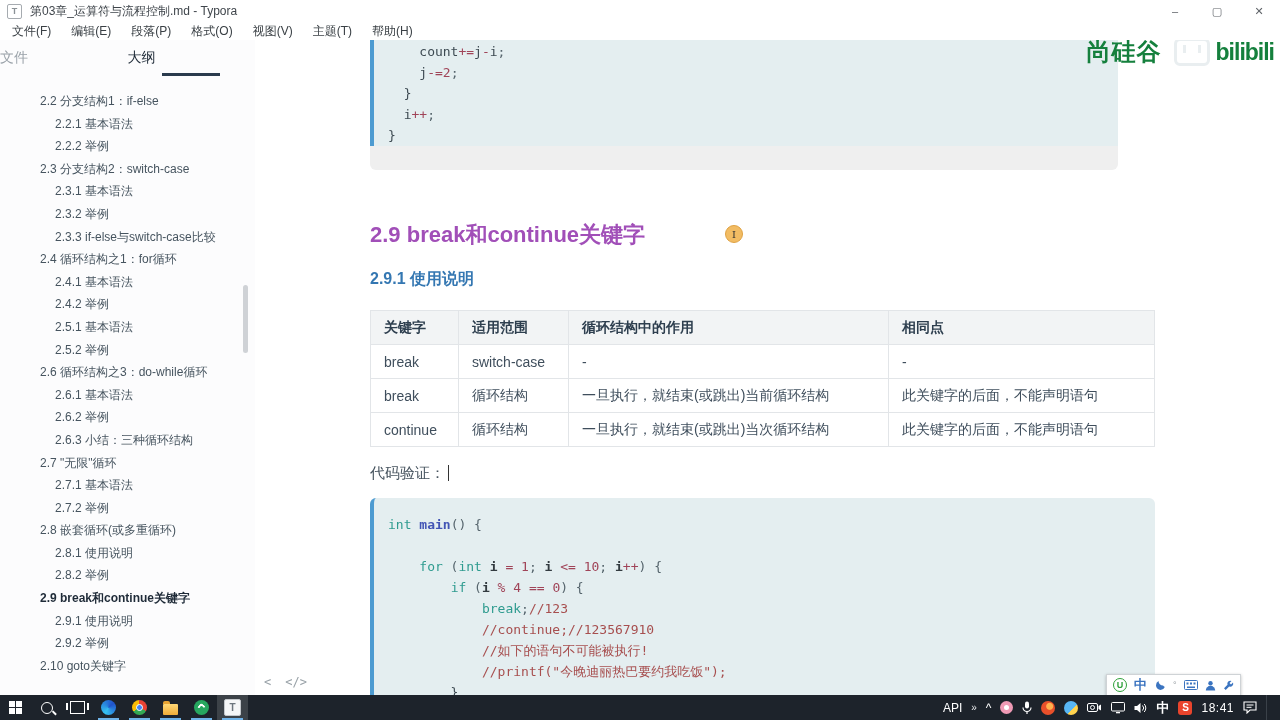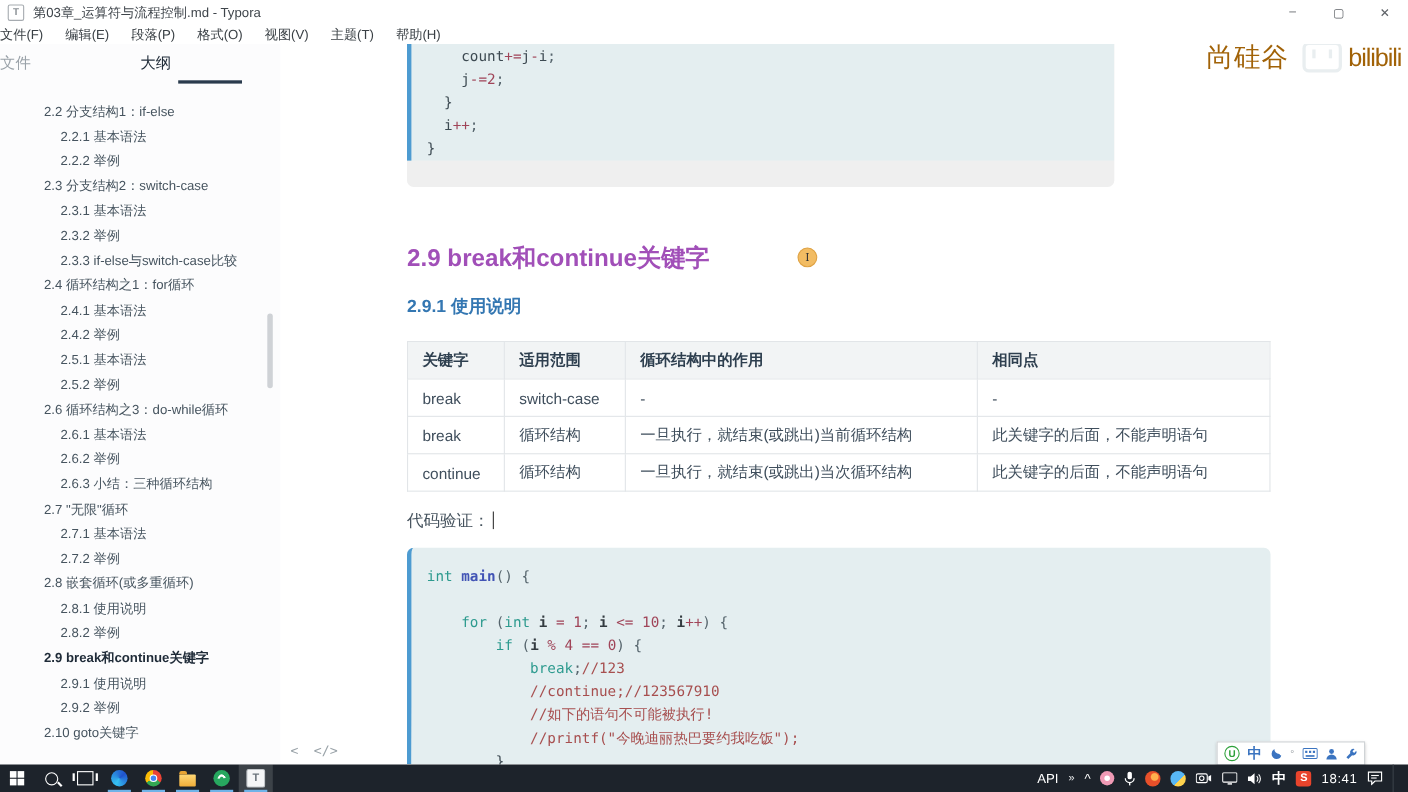--- a/index.html
+++ b/index.html
@@ -6,54 +6,54 @@
   body{width:1280px;height:720px;position:relative;overflow:hidden;background:#fff;
        font-family:"Liberation Sans","DejaVu Sans",sans-serif;-webkit-font-smoothing:antialiased}
   
   .titlebar{position:absolute;top:0;left:0;right:0;height:22px;background:#fff;display:flex;align-items:center}
   .app-icon{width:13px;height:13px;margin:0 8px 0 7px;border:1px solid #a6abb0;border-radius:2px;
             color:#8b9196;font-size:9px;font-weight:bold;display:flex;align-items:center;justify-content:center}
   .title{font-size:12px;color:#3f454b}
   .win-controls{margin-left:auto;display:flex;height:100%}
   .wc{width:42px;display:flex;align-items:center;justify-content:center;font-size:11px;color:#5f6368}
   .menubar{position:absolute;top:22px;left:0;right:0;height:18px;background:#fff;display:flex;align-items:center;
-           padding-left:0;gap:20px;font-size:12px;color:#3a4045}
+           padding-left:12px;gap:20px;font-size:12px;color:#3a4045}
   
   .sidebar{position:absolute;top:40px;left:0;width:255px;bottom:25px;background:#fcfcfd;overflow:hidden}
   .tabs{display:flex;height:36px;align-items:center}
   .tab{width:50%;text-align:left;font-size:14px;color:#9aa2a9;position:relative}
   .tab.active{color:#1f2b38;font-weight:normal}
   .tab.active:after{content:"";position:absolute;left:50%;transform:translateX(-50%);bottom:-9px;width:58px;height:3px;background:#2a3b4d}
   .outline{margin-top:14px}
   .o-item{height:22.6px;line-height:22.6px;font-size:12px;color:#46545f;padding-left:40px;white-space:nowrap;overflow:hidden}
   .o-item.lvl3{padding-left:55px}
   .o-item.active{font-weight:bold;color:#1f2b38}
   .side-scroll{position:absolute;right:7px;top:245px;width:5px;height:68px;background:#cfd2d6;border-radius:3px}
   
   .editor{position:absolute;top:40px;left:255px;right:0;bottom:25px;background:#fff;overflow:hidden}
   .doc{position:absolute;left:115px;width:785px;top:0;bottom:0}
   .cl{font-family:"DejaVu Sans Mono","Liberation Mono",monospace;font-size:13px;line-height:21px;white-space:pre;min-height:21px;color:#3d4a52}
   .t-kw{color:#2e9b8f}.t-fn{color:#4254b5;font-weight:bold}.t-op{color:#a04458}.t-nu{color:#a04458}
   .t-cm{color:#a74f4f}.t-pu{color:#55646c}.t-vr{color:#333b40;font-weight:bold}.t-pl{color:#3d4a52}
-  #code-top{position:absolute;top:0;left:0;width:643px;height:130px;background:#efefef;border-radius:0 0 6px 6px;overflow:hidden}
+  #code-top{position:absolute;top:0;left:0;width:748px;height:130px;background:#efefef;border-radius:0 0 6px 6px;overflow:hidden}
   #code-top .code-area{background:#e4eef0;border-left:4px solid #4d9bd1;height:105px;padding:1px 0 0 14px}
   #code-bottom{position:absolute;top:458px;left:0;width:785px;bottom:0;background:#e4eef0;border-left:4px solid #4d9bd1;
                border-radius:6px 6px 0 0;padding:16px 0 0 14px;box-sizing:border-box}
   .h2{position:absolute;top:180px;left:0;font-size:22px;font-weight:bold;color:#a14fb8}
   .h3{position:absolute;top:229px;left:0;font-size:16px;font-weight:bold;color:#3477b2}
   .tbl{position:absolute;top:270px;left:0;width:785px;border-collapse:collapse;table-layout:fixed}
   .tbl th,.tbl td{border:1px solid #e2e5e8;font-size:14px;padding:0 13px;height:33px;text-align:left;overflow:hidden;white-space:nowrap}
   .tbl th{background:#f2f4f5;color:#2e3f4f;font-weight:bold}
   .tbl td{color:#3f4e5c}
   .caption{position:absolute;top:424px;left:0;font-size:15px;color:#46535e}
   .caret{display:inline-block;width:1px;height:16px;background:#333;vertical-align:-3px;margin-left:3px}
   .cursor-fx{position:absolute;left:470px;top:185px;width:16px;height:16px;border-radius:50%;background:#f2bc63;
              border:1px solid #dfa243;display:flex;align-items:center;justify-content:center;
              font-family:"DejaVu Serif",serif;font-size:10px;color:#333;z-index:4}
-  .wm{position:absolute;top:-4px;right:6px;display:flex;gap:12px;align-items:center;color:#a16207;font-weight:normal;z-index:3}
+  .wm{position:absolute;top:-4px;right:6px;display:flex;gap:12px;align-items:center;color:#15803d;font-weight:bold;z-index:3}
   .wm .brand{font-size:24px;letter-spacing:1px}
   .wm .bili{display:flex;align-items:center;gap:6px}
   .wm .tv{width:30px;height:22px;border:3px solid #e9eef0;border-radius:6px;position:relative}
   .wm .tv:before,.wm .tv:after{content:"";position:absolute;top:4px;width:3px;height:8px;background:#e9eef0}
   .wm .tv:before{left:6px}.wm .tv:after{right:6px}
   .wm .bili-text{font-size:23px;letter-spacing:-1px}
   .sb-left{position:absolute;left:9px;bottom:6px;display:flex;gap:14px;color:#98a1a7;font-size:12px;font-family:"DejaVu Sans Mono",monospace}
   .word-count{position:absolute;right:38px;bottom:6px;font-size:12px;color:#8a9297}
   
   .ime{position:absolute;left:1106px;top:674px;height:20px;background:#fff;border:1px solid #cfd3d6;

